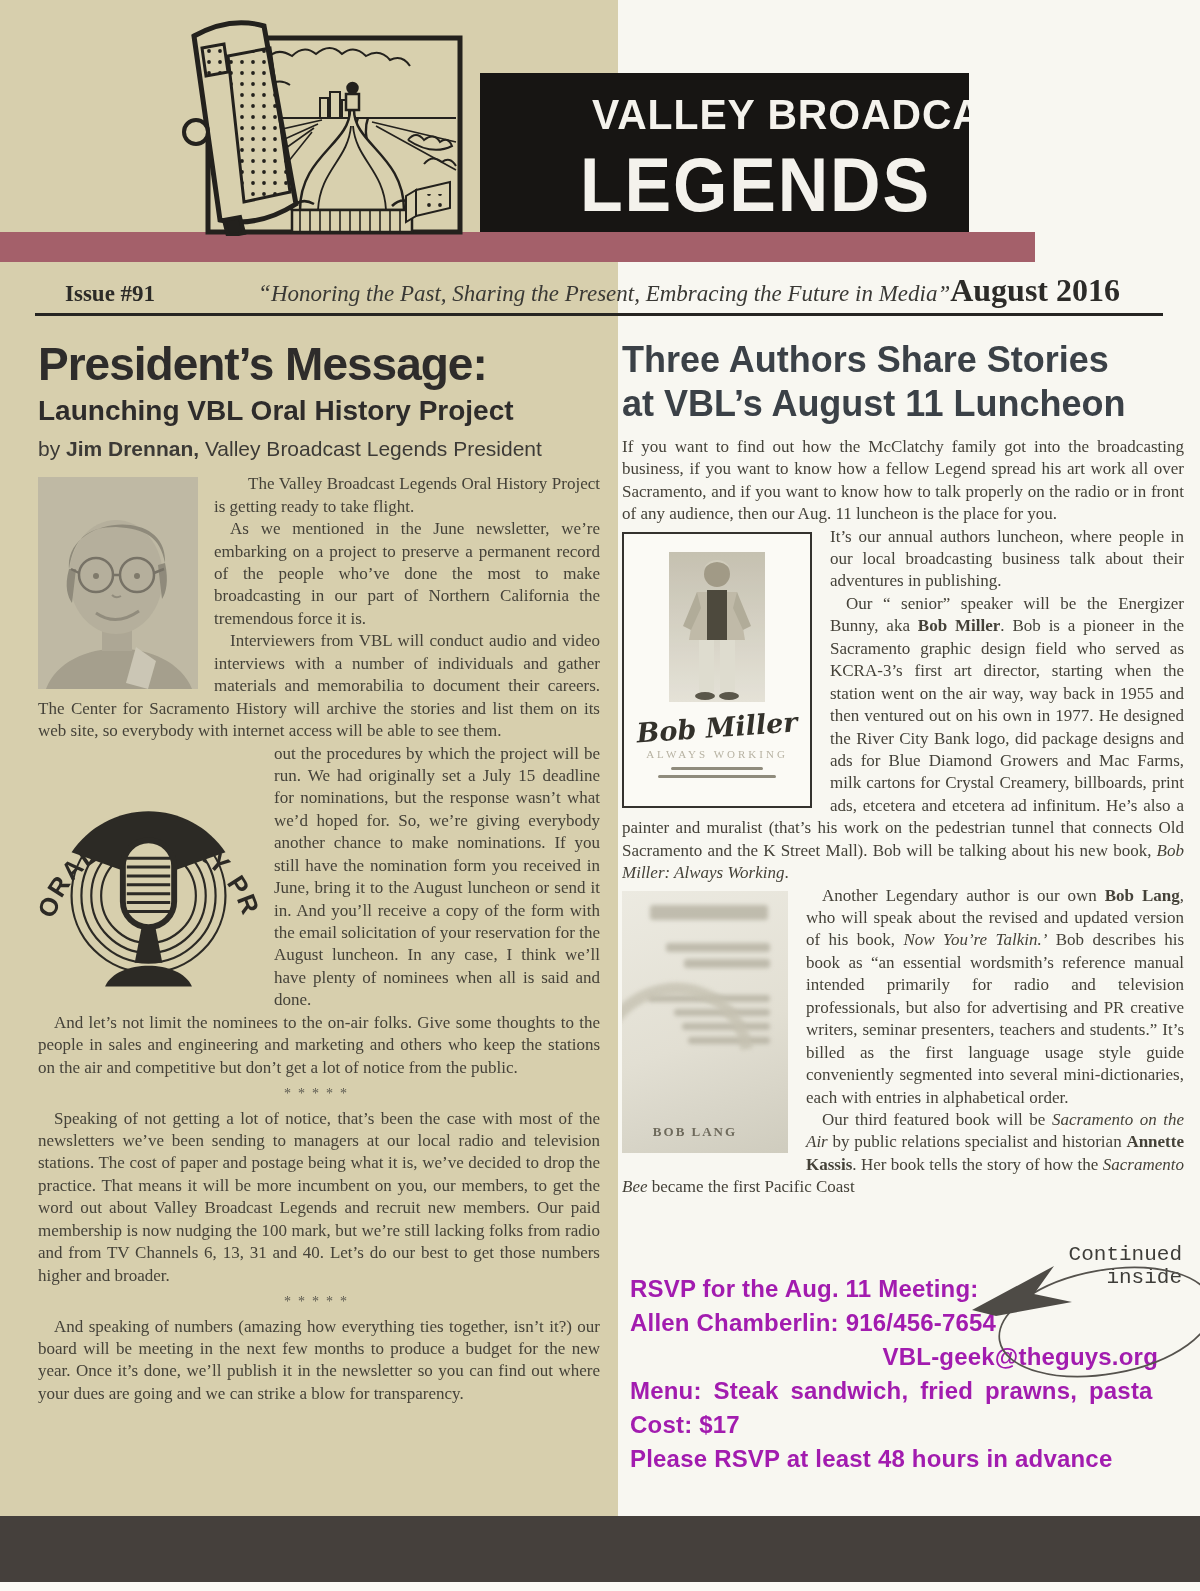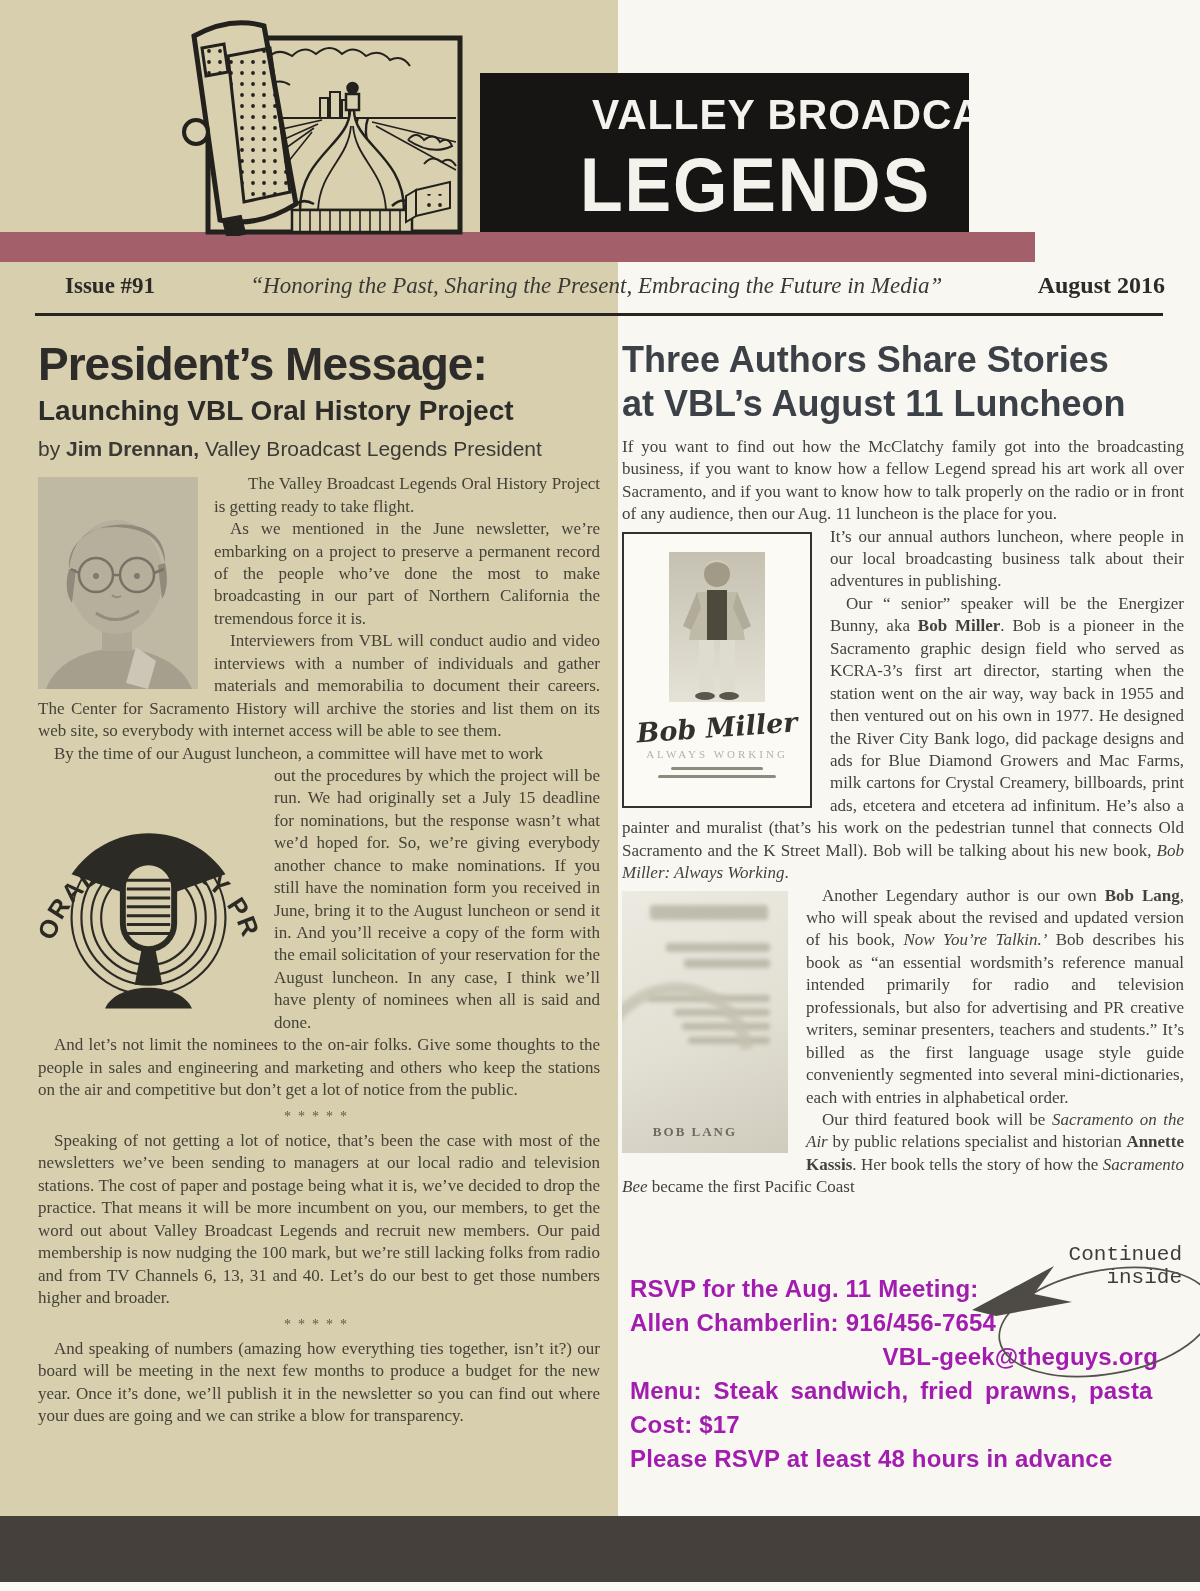--- a/index.html
+++ b/index.html
@@ -23,22 +23,22 @@
   .mast-line2 { margin:2px 0 0 100px; font-size:76px; font-weight:bold;
                 letter-spacing:2px; transform:scaleX(.92); transform-origin:left;
                 white-space:nowrap; }
   .maroon-bar { position:absolute; left:0; top:232px; width:1035px; height:30px;
                 background:#a4606a; z-index:0; }
 
   
   .issue-line { position:absolute; left:35px; top:272px; width:1130px; z-index:2;
                 display:flex; align-items:baseline; font-family:"Liberation Serif", serif; }
   .issue-no   { font-weight:bold; font-size:23px; color:#2c2b28; margin-left:30px;text-align:right; }
-  .motto      { flex:1; text-align:center; font-style:italic; font-size:23px; color:#3a3935; }
-  .issue-date { font-weight:bold; font-size:24px; color:#2c2b28; }
+  .motto      { flex:1; text-align:right; font-style:italic; font-size:23px; color:#3a3935; }
+  .issue-date { font-weight:bold; font-size:32px; color:#2c2b28; margin-right:45px; }
   .issue-rule { position:absolute; left:35px; top:313px; width:1128px; height:3px;
                 background:#262522; z-index:2; }
 
   
   .left-col  { position:absolute; left:38px;  top:340px; width:562px; height:1172px;
                overflow:hidden; z-index:1; }
   .right-col { position:absolute; left:622px; top:338px; width:562px; height:902px;
                overflow:hidden; z-index:1; }
 
   h1.left-title { font-size:46px; font-weight:bold; color:#2e2c2b; letter-spacing:-1px; line-height:1.05; }
@@ -195,21 +195,20 @@
           <path d="M75,98 h7 M41,96 l-8,-4 M116,96 l10,-4" stroke="#6d675a" stroke-width="2.5" fill="none"></path>
           <circle cx="58" cy="99" r="3" fill="#77715f"></circle>
           <circle cx="99" cy="99" r="3" fill="#77715f"></circle>
           <path d="M74,118 q4,4 9,1" stroke="#8f8875" stroke-width="2" fill="none"></path>
           <path d="M58,136 Q78,150 101,134" stroke="#8f8875" stroke-width="3" fill="none"></path>
         </svg>
       </div>
       <p class="lead-indent">The Valley Broadcast Legends Oral History Project is getting ready to take flight.</p>
       <p>As we mentioned in the June newsletter, we’re embarking on a project to preserve a permanent record of the people who’ve done the most to make broadcasting in our part of Northern California the tremendous force it is.</p>
       <p>Interviewers from VBL will conduct audio and video interviews with a number of individuals and gather materials and memorabilia to document their careers. The Center for Sacramento History will archive the stories and list them on its web site, so everybody with internet access will be able to see them.</p>
-      <p>By the time of our August luncheon, a committee will have met to work</p>
 
       <div class="logo-float">
         <svg width="222" height="246" viewBox="0 0 225 248">
           <path id="ohp-arc" d="M 16,176 A 99,99 0 0 1 209,176" fill="none"></path>
           <text font-size="26" font-weight="bold" fill="#2c2a25" letter-spacing="1.5" font-family="Liberation Sans, sans-serif">
             <textPath href="#ohp-arc" startOffset="2">ORAL HISTORY PROJECT</textPath>
           </text>
           <circle cx="112" cy="150" r="48" fill="none" stroke="#2c2a25" stroke-width="2.2"></circle>
           <circle cx="112" cy="150" r="58" fill="none" stroke="#2c2a25" stroke-width="2.2"></circle>
           <circle cx="112" cy="150" r="68" fill="none" stroke="#2c2a25" stroke-width="2.2"></circle>

